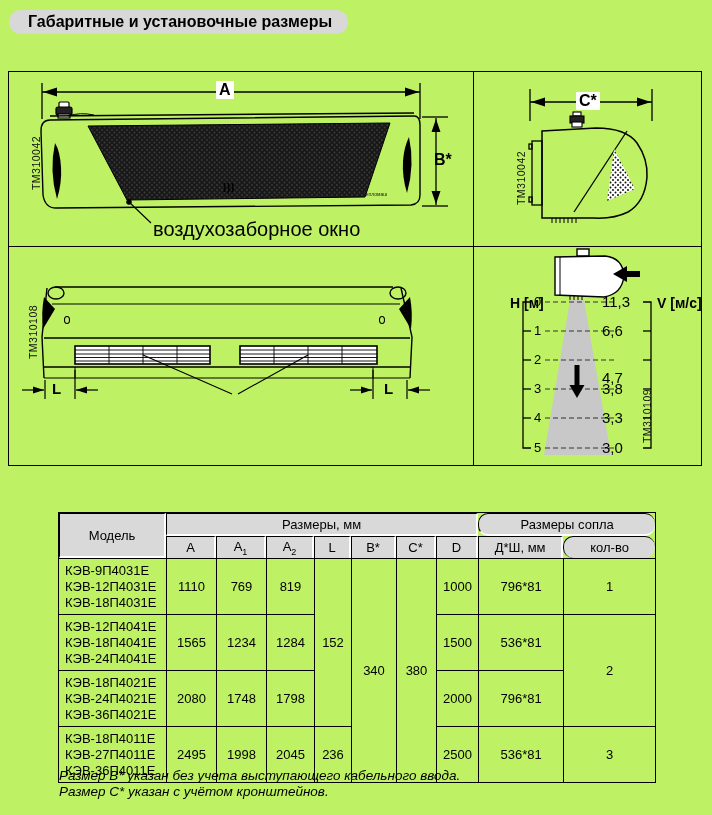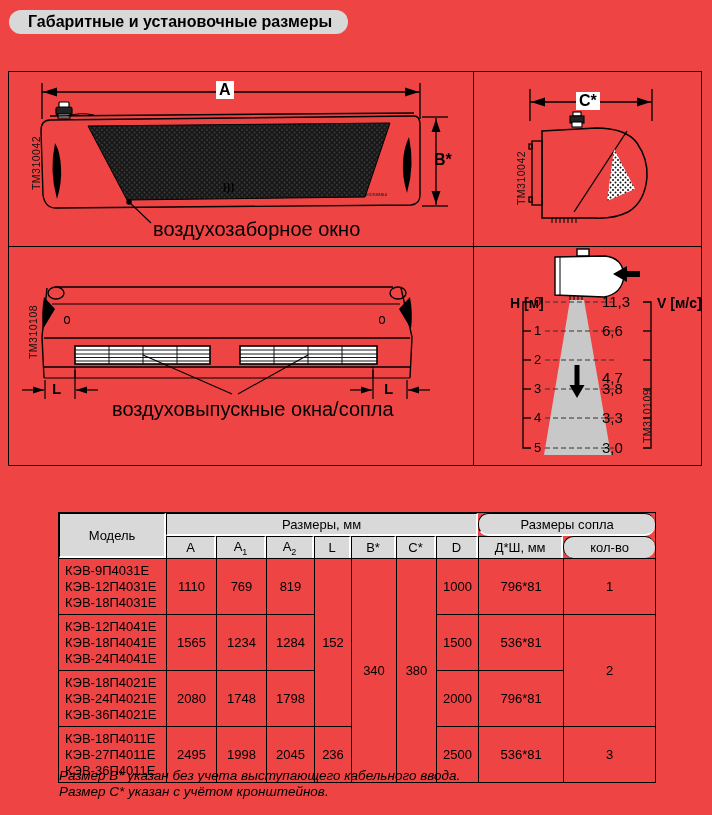--- a/index.html
+++ b/index.html
@@ -1,16 +1,16 @@
 <!DOCTYPE html>
 <html><head>
 <meta charset="utf-8">
 <style>
   html,body{margin:0;padding:0;background:#fff;}
-  #page{position:relative;width:712px;height:815px;background:#ef4444;
+  #page{position:relative;width:712px;height:815px;background:#bef264;
         font-family:"Liberation Sans",sans-serif;color:#000;overflow:hidden;}
   .abs{position:absolute;}
   
   #title-pill{left:9px;top:10px;width:339px;height:24px;background:#d8d8d8;
               border-radius:12px;display:flex;align-items:center;}
   #title-pill span{font-weight:bold;font-size:16px;padding-left:19px;white-space:nowrap;}
   
   #draw-box{left:8px;top:71px;width:694px;height:395px;border:1.4px solid #000;box-sizing:border-box;}
   .divider-h{left:8px;top:246px;width:694px;height:1.4px;background:#000;}
   .divider-v{left:473px;top:71px;width:1.4px;height:395px;background:#000;}
@@ -216,21 +216,20 @@
     <polygon points="364,143 353,139.5 353,146.5" fill="#000"></polygon>
     <polygon points="400,143 411,139.5 411,146.5" fill="#000"></polygon>
 
     <g stroke="#000" stroke-width="1.1">
       <line x1="135" y1="108" x2="224" y2="147"></line>
       <line x1="300" y1="108" x2="230" y2="147"></line>
     </g>
   </svg>
   <div class="abs dim-label small" style="left:49px;top:380px;background:none;">L</div>
   <div class="abs dim-label small" style="left:381px;top:380px;background:none;">L</div>
-  <div class="abs callout" style="left:112px;top:398px;width:244px;text-align:center;">воздуховыпускные окна/сопла</div>
   <div class="abs code-label" style="left:0px;top:326px;">TM310108</div>
 
   <svg class="abs" style="left:474px;top:247px;" width="229" height="219" viewBox="0 0 229 219">
 
     <polygon points="96,53 110,53 137,208 70,208" fill="#c8c8c8"></polygon>
 
     <g fill="#fff" stroke="#000" stroke-width="1.4">
       <rect x="103" y="2" width="12" height="7"></rect>
       <path d="M 81,10 L 81,48 L 130,50 Q 148,47 150,29 Q 149,11 131,9 Z"></path>
       <line x1="86" y1="10" x2="86" y2="48" stroke-width="1"></line>

